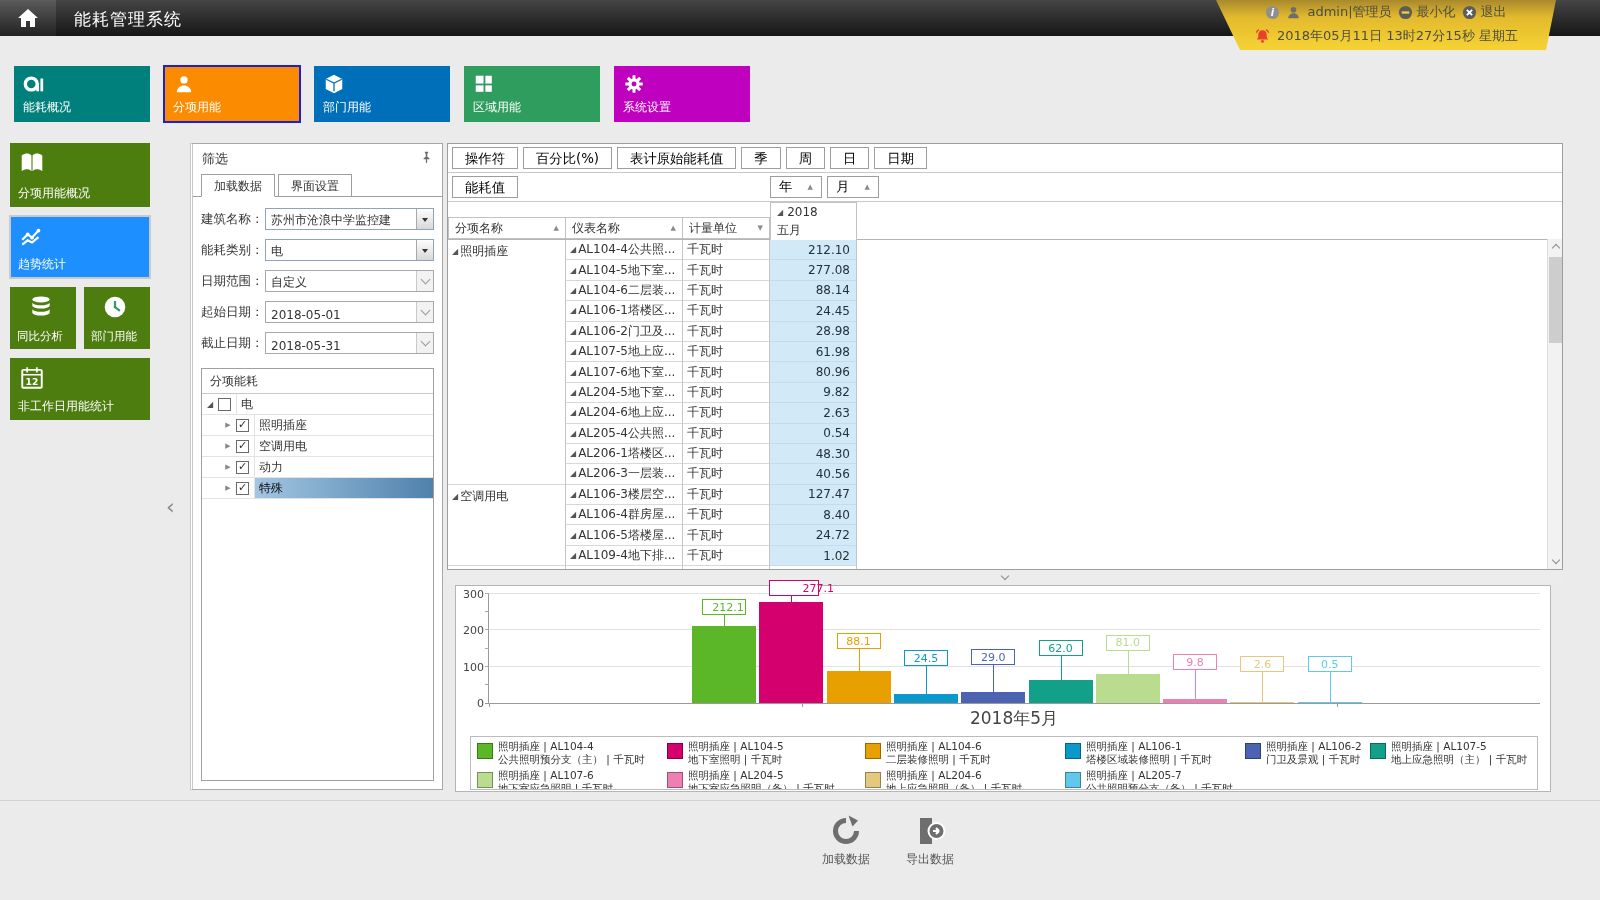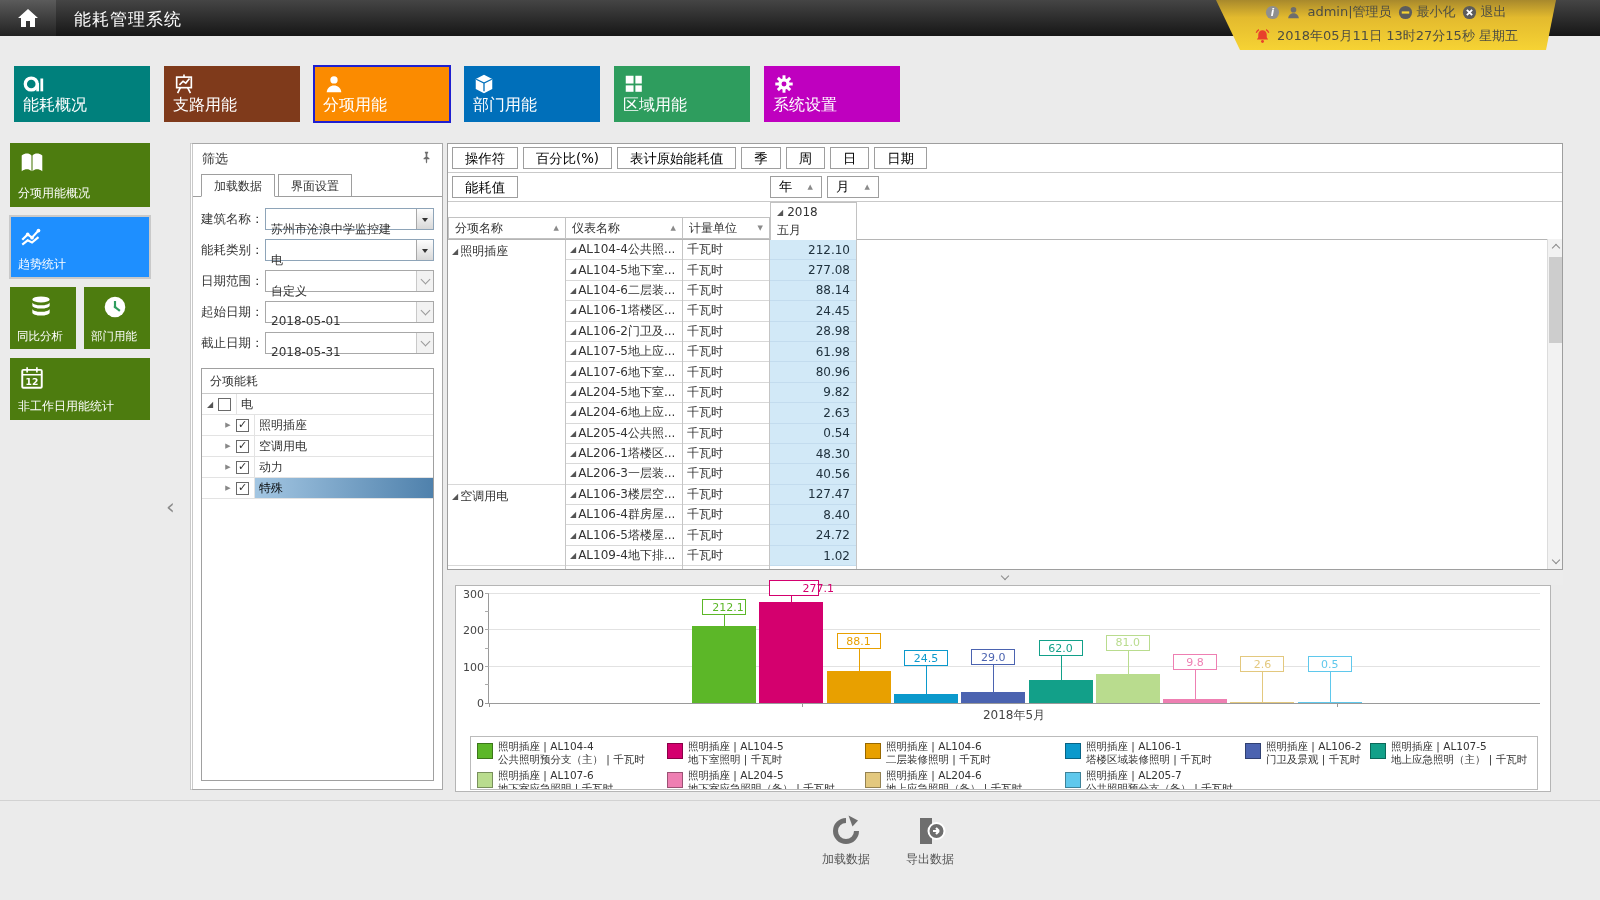--- a/index.html
+++ b/index.html
@@ -17,21 +17,21 @@
 #badge{position:absolute;right:44px;top:0;width:340px;height:50px;background:linear-gradient(180deg,#a8892c 0%,#e3ba2e 35%,#f6d334 100%);clip-path:polygon(0 0,100% 0,calc(100% - 10px) 100%,24px 100%);z-index:6;color:#4d4d42}
 .badge-row{display:flex;align-items:center;justify-content:center;height:24px;gap:6px;font-size:13px}
 .badge-row .icon{width:15px;height:15px}
 .badge-link{display:flex;align-items:center;gap:4px;cursor:pointer}
 
 
 #nav-row{position:absolute;left:14px;top:66px;display:flex;gap:14px}
 #nav-row .tile{width:136px;height:56px;position:relative;cursor:pointer}
 #nav-row .tile.active{outline:2px solid #1f1fd0;outline-offset:-1px}
 #nav-row .tile .icon{position:absolute;left:9px;top:7px;width:22px;height:22px}
-#nav-row .tlabel{position:absolute;left:9px;bottom:6px;color:#fff;font-size:16px}
+#nav-row .tlabel{position:absolute;left:9px;bottom:6px;color:#fff;font-size:12px}
 
 
 #sidebar{position:absolute;left:10px;top:143px;width:140px;display:grid;grid-template-columns:66px 66px;grid-template-rows:64px 62px 62px 62px;gap:9px 8px}
 .stile{position:relative;cursor:pointer;color:#fff}
 .stile:nth-child(1),.stile:nth-child(2),.stile:nth-child(5){grid-column:1/3}
 .stile .icon{position:absolute;left:9px;top:7px;width:26px;height:26px}
 .stile:nth-child(3) .icon,.stile:nth-child(4) .icon{left:18px}
 .stile .slabel{position:absolute;left:8px;bottom:5px;font-size:12px;white-space:nowrap}
 .stile:nth-child(3) .slabel,.stile:nth-child(4) .slabel{left:7px;font-size:11.5px}
 .stile.green{background:#4d7c0f}
@@ -42,21 +42,21 @@
 #filter-panel{position:absolute;left:190px;top:143px;width:253px;height:647px;background:#fff;border:1px solid #a8a8a8;border-left:3px double #c9c9c9}
 #filter-head{height:30px;display:flex;align-items:center;justify-content:space-between;padding:0 9px;font-size:13px}
 #pin .icon{width:13px;height:13px}
 #filter-tabs{display:flex;margin-left:8px;height:23px;position:relative}
 .ftab{border:1px solid #9e9e9e;padding:3px 12px;background:#fff;cursor:pointer;margin-right:3px;position:relative}
 .ftab.active{border-bottom-color:#fff;z-index:2}
 #filter-tabline{border-bottom:1px solid #9e9e9e;margin-top:-1px}
 #filter-form{padding:11px 8px 0}
 .field{display:flex;align-items:center;margin-bottom:9px}
 .field .flabel{width:64px;font-size:12.5px;flex:none}
-.ctrl{flex:1;height:22px;position:relative;border:1px solid #8ea4b8;background:#fff;display:flex;align-items:flex-start;padding:12px 22px 0 5px;cursor:pointer}
+.ctrl{flex:1;height:22px;position:relative;border:1px solid #8ea4b8;background:#fff;display:flex;align-items:flex-end;padding:5px 22px 0 5px;cursor:pointer}
 .ctrl .val{white-space:nowrap;overflow:hidden}
 .ctrl .dbtn{position:absolute;right:0;top:0;bottom:0;width:17px;background:linear-gradient(#fdfdfd,#d8d8d8);border-left:1px solid #a8a8a8;display:flex;align-items:center;justify-content:center}
 .ctrl .dbtn::after{content:"";border:3.5px solid transparent;border-top:4.5px solid #333;margin-top:4px}
 .field.flat .ctrl{border-color:#a8a8a8}
 .field.flat .dbtn{background:#f2f2f2;border-left:1px solid #c9c9c9}
 .field.flat .dbtn::after{border:none;width:6px;height:6px;border-right:1.6px solid #9a9a9a;border-bottom:1.6px solid #9a9a9a;transform:rotate(45deg);margin-top:-3px}
 #tree-box{position:absolute;left:8px;right:8px;top:224px;bottom:8px;border:1px solid #a0a0a0;overflow:hidden}
 #tree-title{height:25px;line-height:25px;padding:0 8px;border-bottom:1px solid #c9c9c9}
 .trow{height:21px;display:flex;align-items:center;border-bottom:1px solid #e3e3e3;cursor:pointer}
 .trow .tri{width:16px;text-align:center;font-size:8px;color:#555;flex:none}
@@ -97,21 +97,21 @@
 #chart-panel{position:absolute;left:455px;top:585px;width:1096px;height:207px;background:#fff;border:1px solid #b5b5b5}
 .ylab{position:absolute;left:2px;width:26px;text-align:right;font-size:11px;color:#444}
 #plot{position:absolute;left:32px;top:8px;width:1052px;height:109px;border-left:1px solid #9a9a9a}
 .gline{position:absolute;left:0;right:0;height:1px;background:#e2e2e2}
 #baseline{position:absolute;left:-4px;right:0;bottom:-1px;height:1px;background:#9a9a9a}
 .mtick{position:absolute;left:-4px;width:4px;height:1px;background:#aaa}
 .xtick{position:absolute;bottom:-4px;width:1px;height:4px;background:#9a9a9a}
 .bar{position:absolute;bottom:0;width:64px}
 .blabel{position:absolute;width:44px;height:16px;background:#fff;border:1px solid;font-size:11px;display:flex;align-items:center;justify-content:center}
 .bconn{position:absolute;width:1px}
-#xlabel{position:absolute;left:32px;width:1052px;top:121px;text-align:center;font-size:12px;color:#444}
+#xlabel{position:absolute;left:32px;width:1052px;top:121px;text-align:center;font-size:17px;color:#444}
 #legend{position:absolute;left:14px;top:150px;width:1068px;height:54px;border:1px solid #bbb;overflow:hidden;padding:3px 6px}
 #legend-grid{display:grid;grid-template-columns:190px 198px 200px 180px 125px auto;row-gap:2px}
 .litem{display:flex;gap:5px;align-items:flex-start;height:27px}
 .lswatch{width:16px;height:16px;flex:none;margin-top:3px;border:1px solid rgba(0,0,0,.35)}
 .ltext{font-size:10.5px;line-height:13px;color:#333;white-space:nowrap}
 
 
 #footer{position:absolute;left:0;right:0;top:800px;height:100px;border-top:1px solid #d2d2d2;background:#ebebeb}
 #actions{position:absolute;left:822px;top:14px;display:flex;gap:36px}
 .abtn{display:flex;flex-direction:column;align-items:center;gap:4px;cursor:pointer;color:#555}
@@ -179,30 +179,20 @@
 <nav id="nav-row">
     <div class="tile" style="background: rgb(0, 128, 124);">
       <span class="icon">
         <svg viewBox="0 0 24 24">
           <circle cx="9" cy="12" r="6.5" fill="none" stroke="#fff" stroke-width="3.6"></circle>
           <rect x="14.5" y="11" width="3" height="9" fill="#fff"></rect>
           <rect x="19" y="6" width="3" height="14" fill="#fff"></rect>
         </svg>
       </span>
       <span class="tlabel">能耗概况</span>
-    </div>
-    <div class="tile" style="background: rgb(127, 58, 27);">
-      <span class="icon">
-        <svg viewBox="0 0 24 24" fill="none" stroke="#fff" stroke-width="1.8">
-          <rect x="4" y="4.5" width="16" height="11.5"></rect>
-          <path d="M7 13l4-4 3 2 4-5"></path>
-          <path d="M8 16l-3 6M16 16l3 6M12 1.5v3"></path>
-        </svg>
-      </span>
-      <span class="tlabel">支路用能</span>
     </div>
     <div class="tile active" style="background: rgb(251, 139, 0);">
       <span class="icon">
         <svg viewBox="0 0 24 24" fill="#fff">
           <circle cx="12" cy="7.5" r="4"></circle>
           <path d="M4 21c.5-5 4-7.5 8-7.5s7.5 2.5 8 7.5z"></path>
         </svg>
       </span>
       <span class="tlabel">分项用能</span>
     </div>

